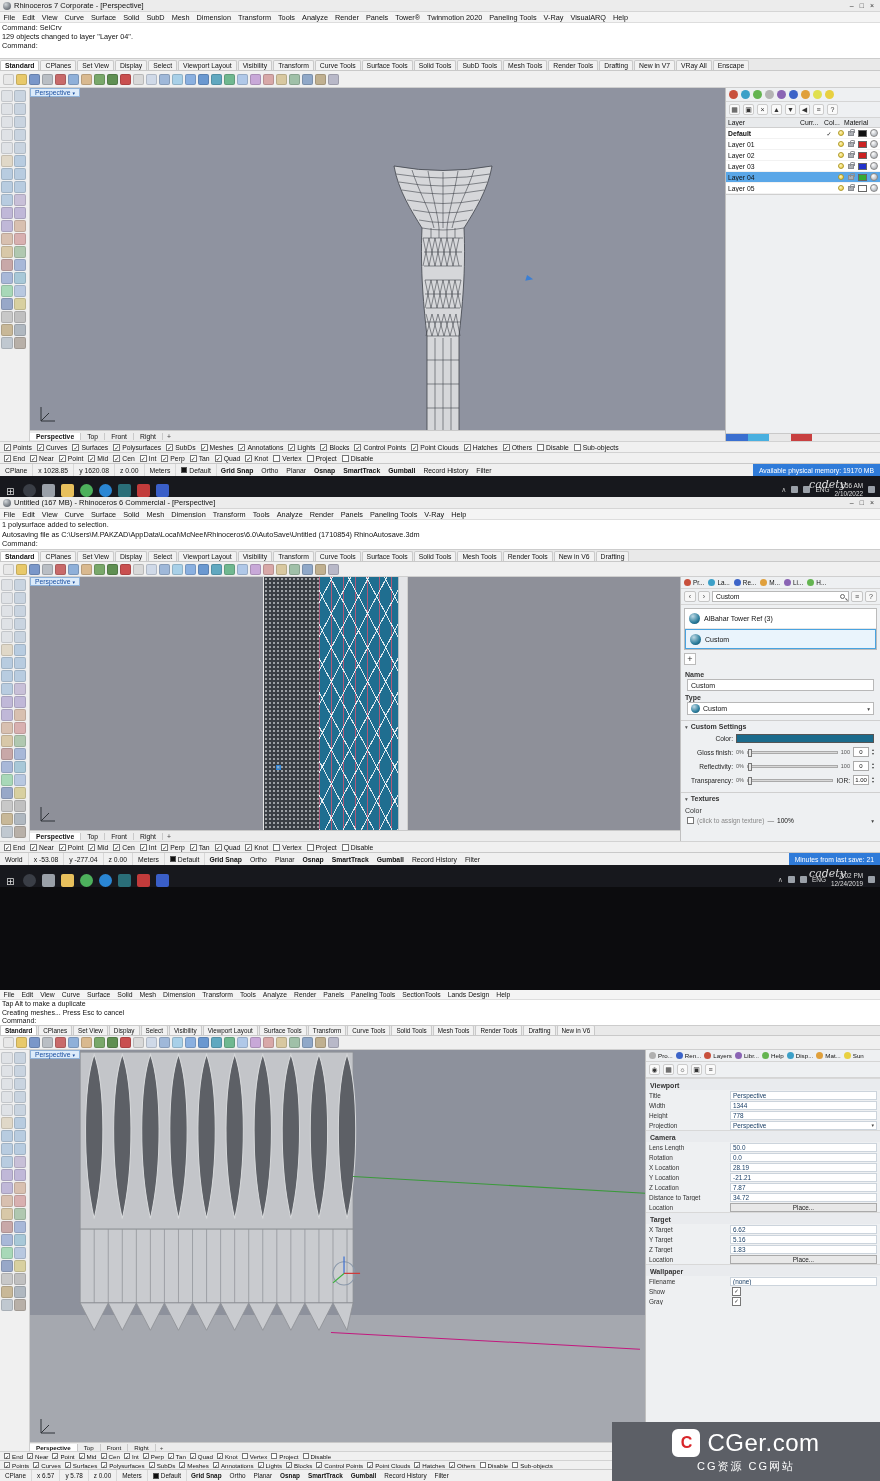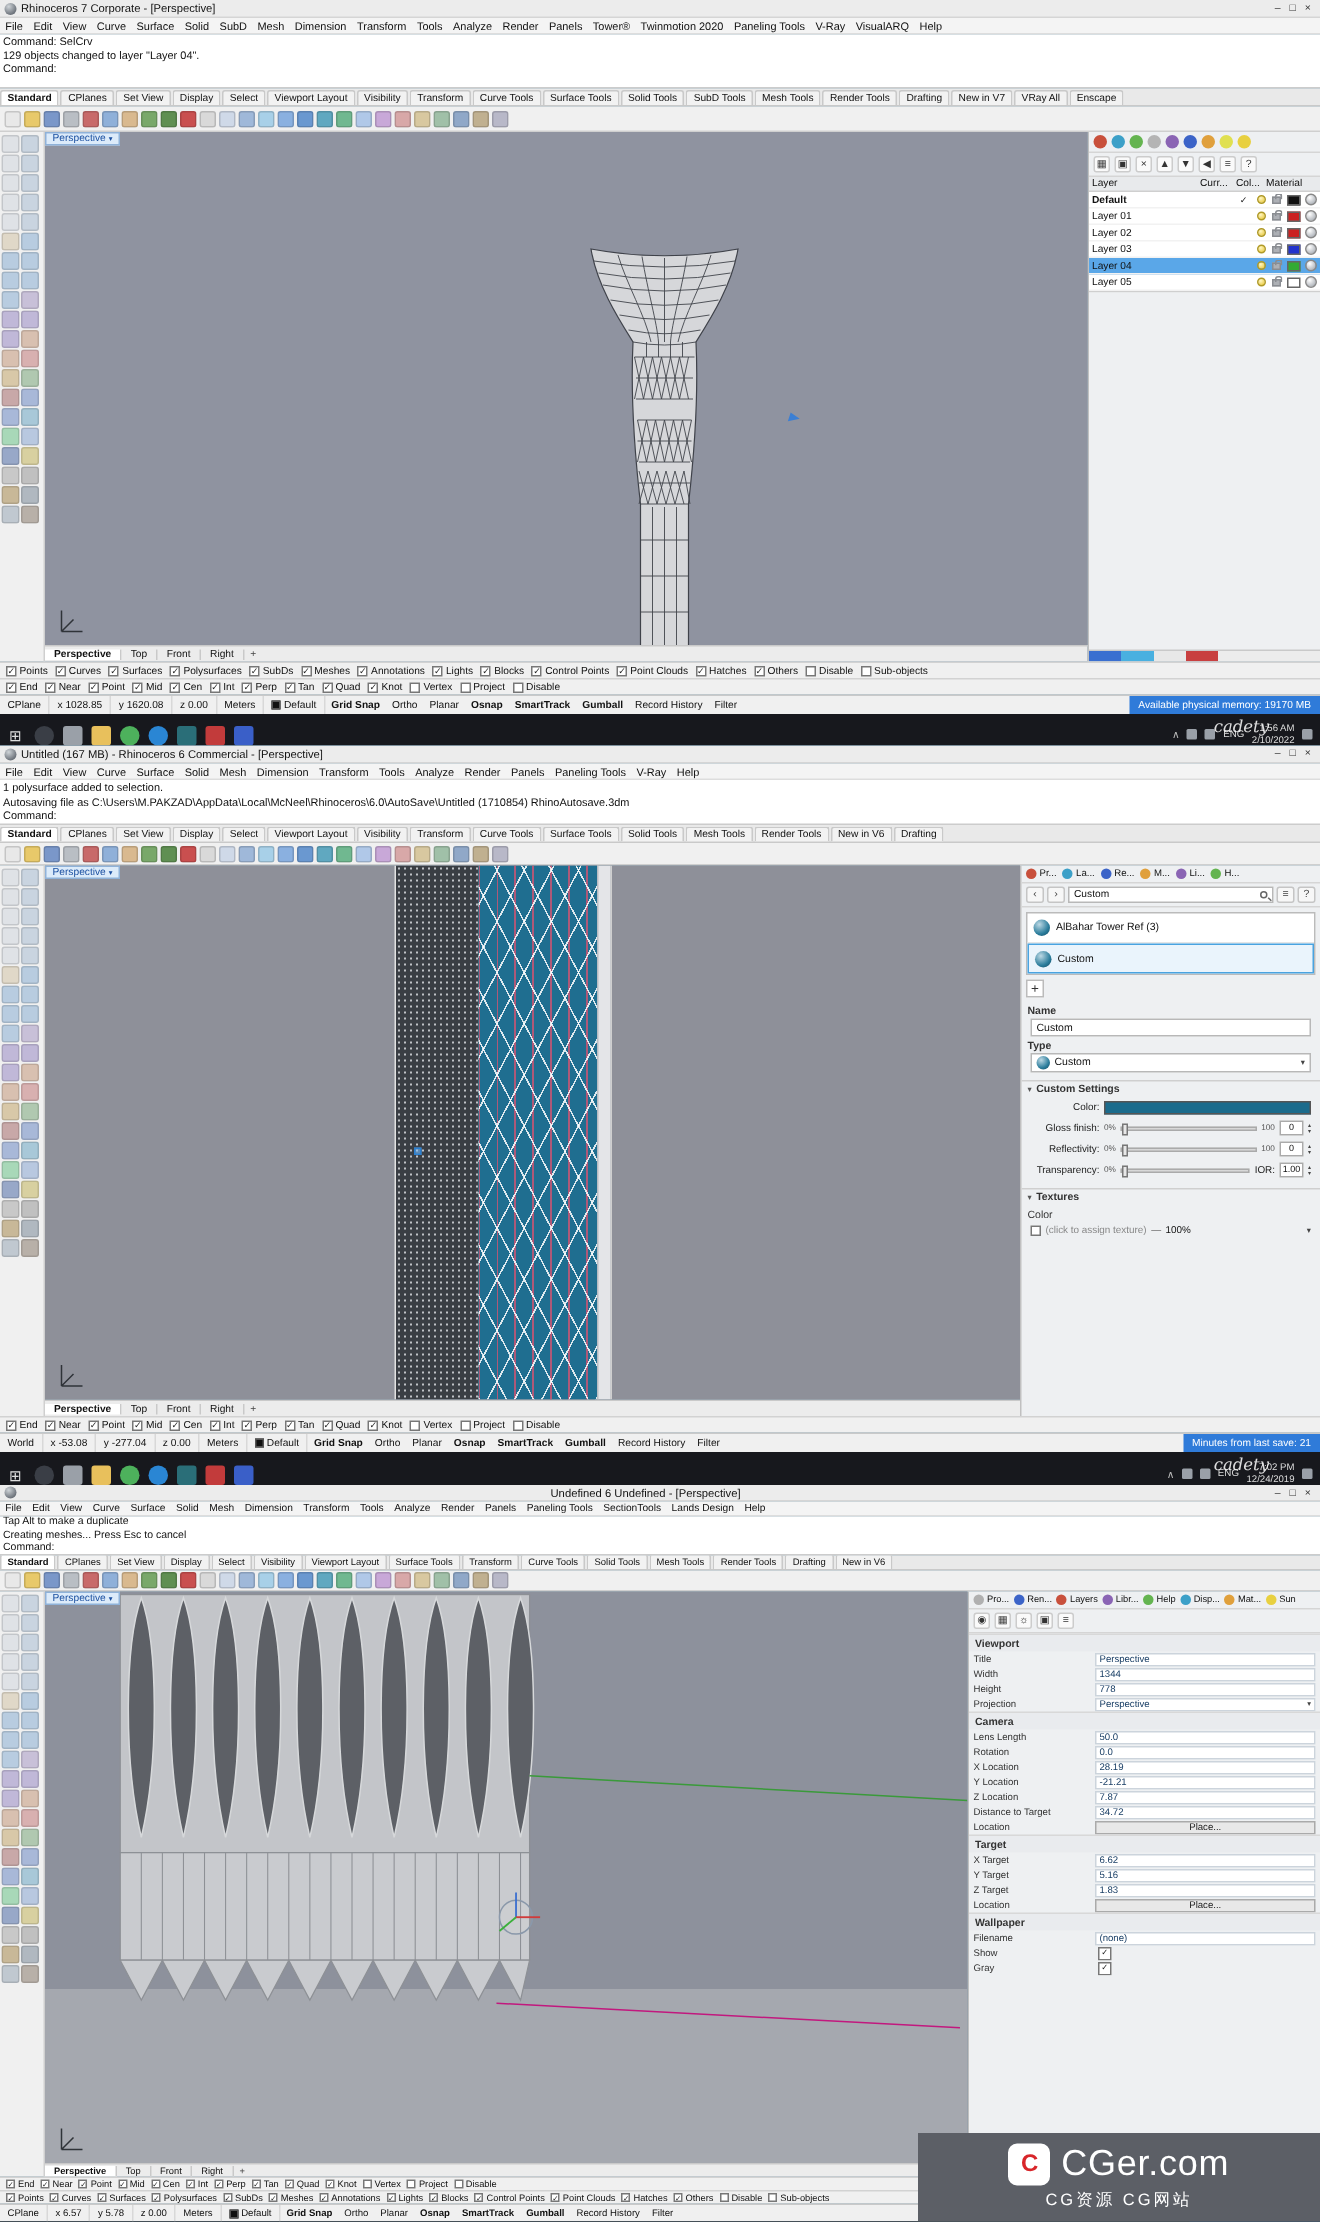--- a/index.html
+++ b/index.html
@@ -1,20 +1,20 @@
 <!DOCTYPE html>
 <html><head>
 <meta charset="utf-8">
 <style>
 *{box-sizing:border-box;margin:0;padding:0}
 html,body{width:880px;height:1481px}
 body{font-family:"Liberation Sans","DejaVu Sans",sans-serif;background:#0c0c0e;position:relative;overflow:hidden;color:#111}
-.window{position:absolute;left:0;width:880px;display:flex;flex-direction:column;background:#0c4a6e}
+.window{position:absolute;left:0;width:880px;display:flex;flex-direction:column;background:#86efac}
 #win1{top:0;height:497px}
-#win2{top:497px;height:493px}
+#win2{top:497px;height:390px}
 #win3{top:990px;height:491px}
 .titlebar{height:12px;background:#ececec;border-bottom:1px solid #d5d5d5;display:flex;align-items:center;font-size:7.5px;padding:0 3px;gap:3px;flex:0 0 auto}
 #win3 .titlebar{height:11px}
 .appicon{width:8px;height:8px;border-radius:50%;background:radial-gradient(circle at 35% 30%,#cfd4d8,#6e747c 70%);flex:0 0 auto}
 .title{white-space:nowrap;overflow:hidden}
 #win3 .title{margin:0 auto}
 .wbtns{margin-left:auto;display:flex;gap:6px;padding-right:3px}
 #win3 .wbtns{margin-left:0}
 .wbtn{font-size:7px;color:#333;line-height:1}
 .menubar{height:11px;display:flex;align-items:center;font-size:7.3px;background:#f4f4f4;border-bottom:1px solid #ddd;flex:0 0 auto;overflow:hidden}
@@ -982,29 +982,20 @@
       <span class="clock">
           <div>7:02 PM</div>
           <div>12/24/2019</div>
         </span>
       <span class="sq"></span>
     </span>
   </div>
 </div>
 
 <div class="window" id="win3">
-  <div class="titlebar">
-    <span class="appicon"></span>
-    <span class="title">Undefined 6 Undefined - [Perspective]</span>
-    <span class="wbtns">
-      <span class="wbtn">–</span>
-      <span class="wbtn">□</span>
-      <span class="wbtn">×</span>
-    </span>
-  </div>
   <div class="menubar">
     <span class="mitem">File</span>
       <span class="mitem">Edit</span>
       <span class="mitem">View</span>
       <span class="mitem">Curve</span>
       <span class="mitem">Surface</span>
       <span class="mitem">Solid</span>
       <span class="mitem">Mesh</span>
       <span class="mitem">Dimension</span>
       <span class="mitem">Transform</span>

